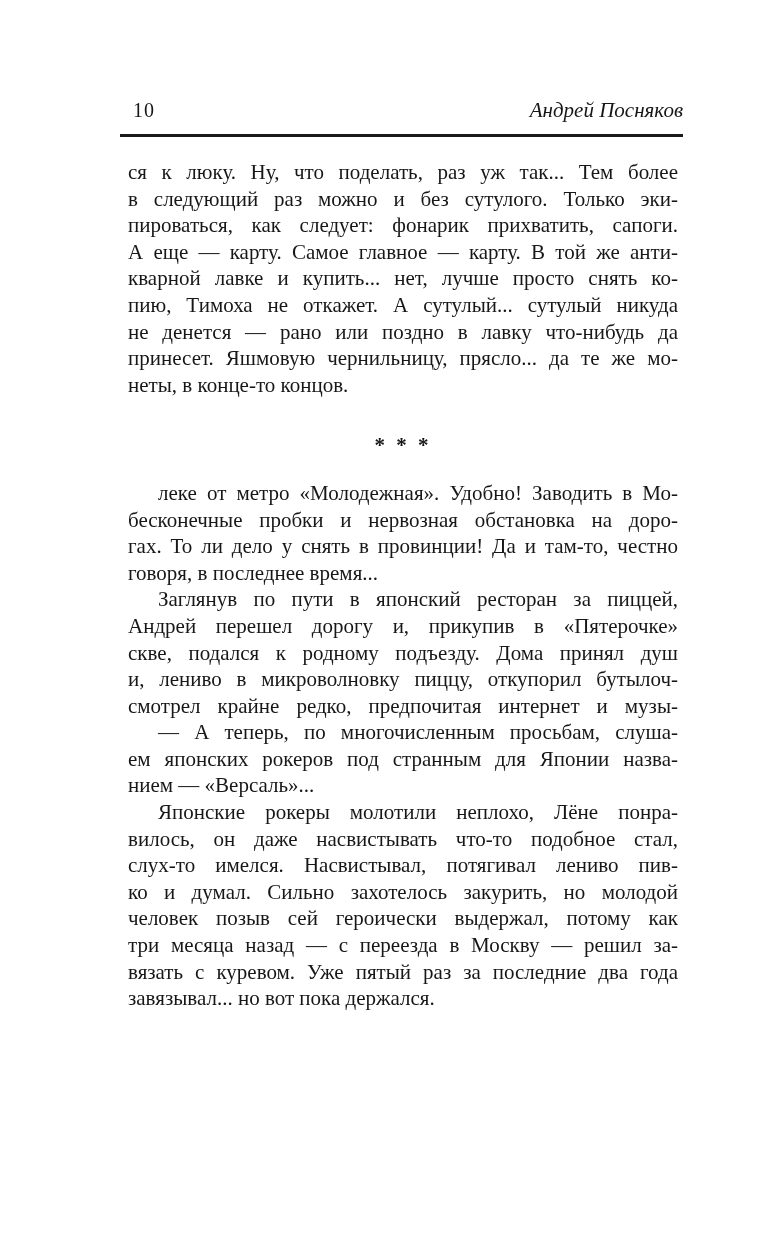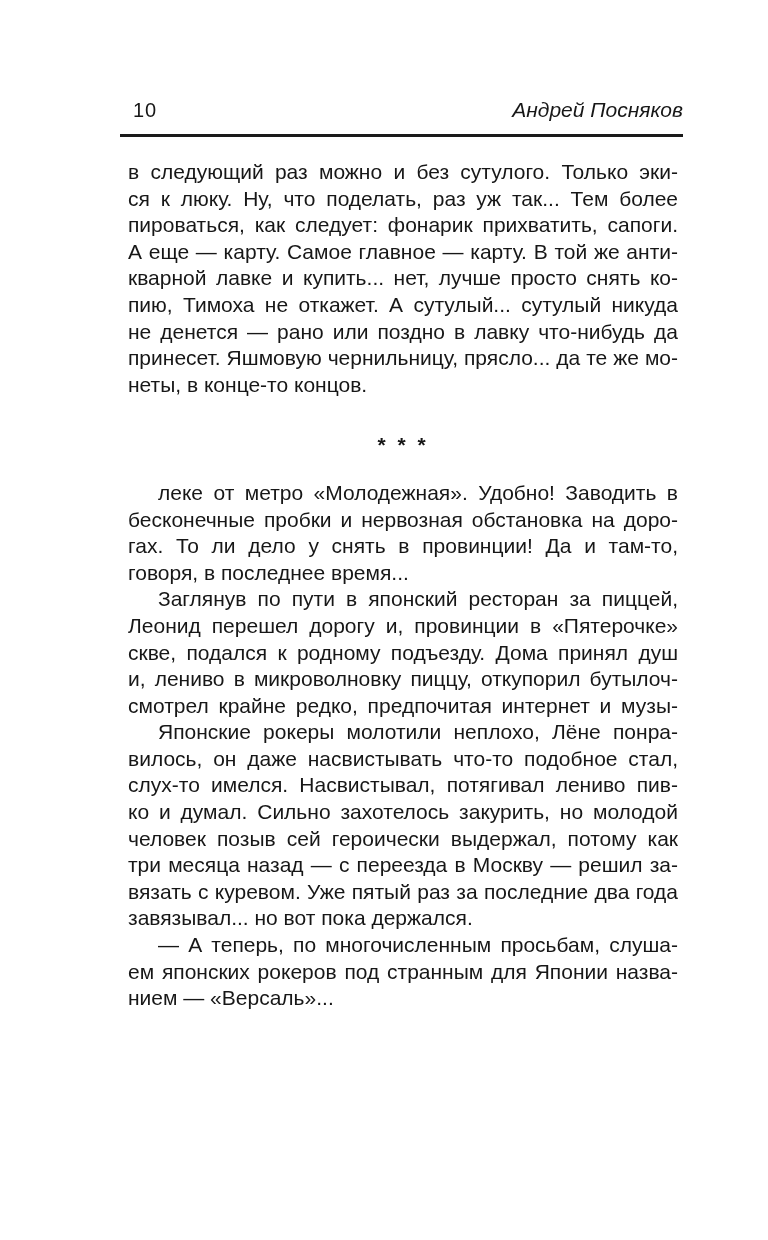--- a/index.html
+++ b/index.html
@@ -6,21 +6,21 @@
     margin: 0;
     padding: 0;
     background: #ffffff;
   }
   .page {
     position: relative;
     width: 689px;
     height: 1240px;
     background: #ffffff;
     overflow: hidden;
-    font-family: Liberation Sans, sans-serif;
+    font-family: Liberation Serif, serif;
     color: #171717;
   }
   .content {
     position: absolute;
     left: 120px;
     top: 0;
     width: 563px;
   }
   .running-header {
     position: relative;
@@ -80,54 +80,54 @@
 
 <div class="page">
   <div class="content">
     <div class="running-header">
       <span class="page-num">10</span>
       <span class="running-title">Андрей Посняков</span>
     </div>
     <div class="header-rule"></div>
     <div class="body-text" id="body-text">
         <div class="para">
+          <div class="line">ся к люку. Ну, что поделать, раз уж так... Тем более</div>
           <div class="line">в следующий раз можно и без сутулого. Только эки-</div>
-          <div class="line">ся к люку. Ну, что поделать, раз уж так... Тем более</div>
           <div class="line">пироваться, как следует: фонарик прихватить, сапоги.</div>
           <div class="line">А еще — карту. Самое главное — карту. В той же анти-</div>
           <div class="line">кварной лавке и купить... нет, лучше просто снять ко-</div>
           <div class="line">пию, Тимоха не откажет. А сутулый... сутулый никуда</div>
           <div class="line">не денется — рано или поздно в лавку что-нибудь да</div>
           <div class="line">принесет. Яшмовую чернильницу, прясло... да те же мо-</div>
           <div class="line last">неты, в конце-то концов.</div>
         </div>
         <div class="separator">* * *</div>
         <div class="para indent">
           <div class="line">леке от метро «Молодежная». Удобно! Заводить в Мо-</div>
           <div class="line">бесконечные пробки и нервозная обстановка на доро-</div>
           <div class="line">гах. То ли дело у снять в провинции! Да и там-то, честно</div>
           <div class="line last">говоря, в последнее время...</div>
         </div>
         <div class="para indent">
           <div class="line">Заглянув по пути в японский ресторан за пиццей,</div>
-          <div class="line">Леонид перешел дорогу и, провинции в «Пятерочке»</div>
+          <div class="line">Андрей перешел дорогу и, прикупив в «Пятерочке»</div>
           <div class="line">скве, подался к родному подъезду. Дома принял душ</div>
           <div class="line">и, лениво в микроволновку пиццу, откупорил бутылоч-</div>
           <div class="line">смотрел крайне редко, предпочитая интернет и музы-</div>
+        </div>
+        <div class="para indent">
+          <div class="line">— А теперь, по многочисленным просьбам, слуша-</div>
+          <div class="line">ем японских рокеров под странным для Японии назва-</div>
+          <div class="line last">нием — «Версаль»...</div>
         </div>
         <div class="para indent">
           <div class="line">Японские рокеры молотили неплохо, Лёне понра-</div>
           <div class="line">вилось, он даже насвистывать что-то подобное стал,</div>
           <div class="line">слух-то имелся. Насвистывал, потягивал лениво пив-</div>
           <div class="line">ко и думал. Сильно захотелось закурить, но молодой</div>
           <div class="line">человек позыв сей героически выдержал, потому как</div>
           <div class="line">три месяца назад — с переезда в Москву — решил за-</div>
           <div class="line">вязать с куревом. Уже пятый раз за последние два года</div>
           <div class="line last">завязывал... но вот пока держался.</div>
         </div>
-        <div class="para indent">
-          <div class="line">— А теперь, по многочисленным просьбам, слуша-</div>
-          <div class="line">ем японских рокеров под странным для Японии назва-</div>
-          <div class="line last">нием — «Версаль»...</div>
-        </div>
       </div>
   </div>
 </div>
 
 </body></html>

